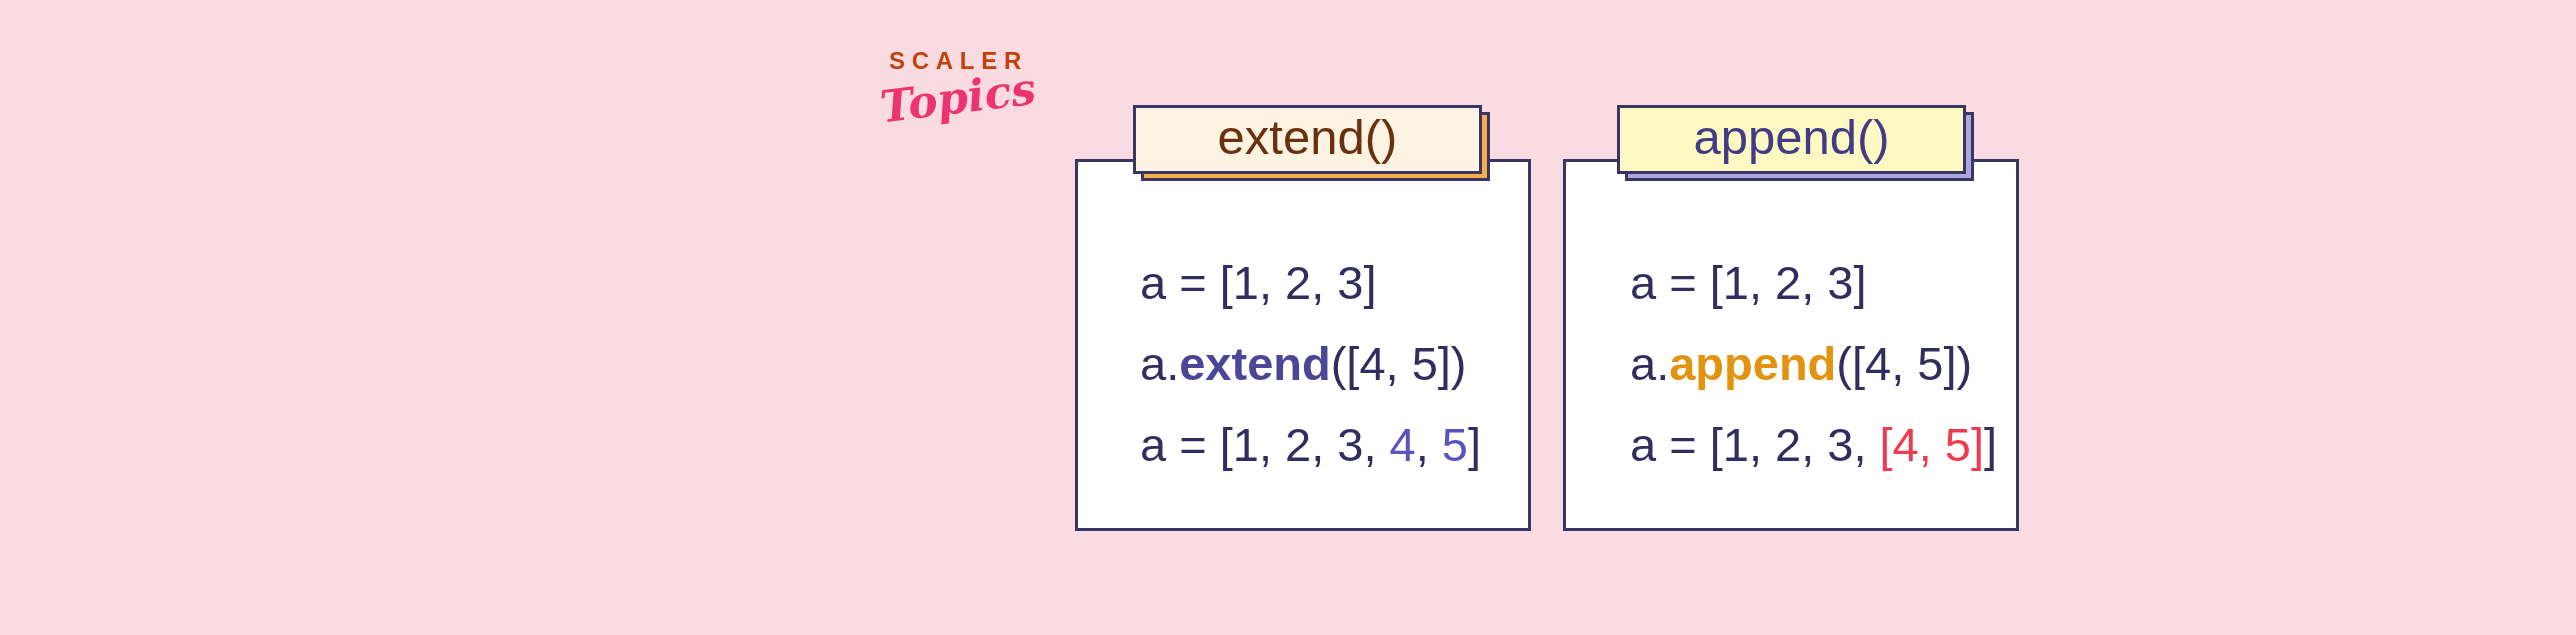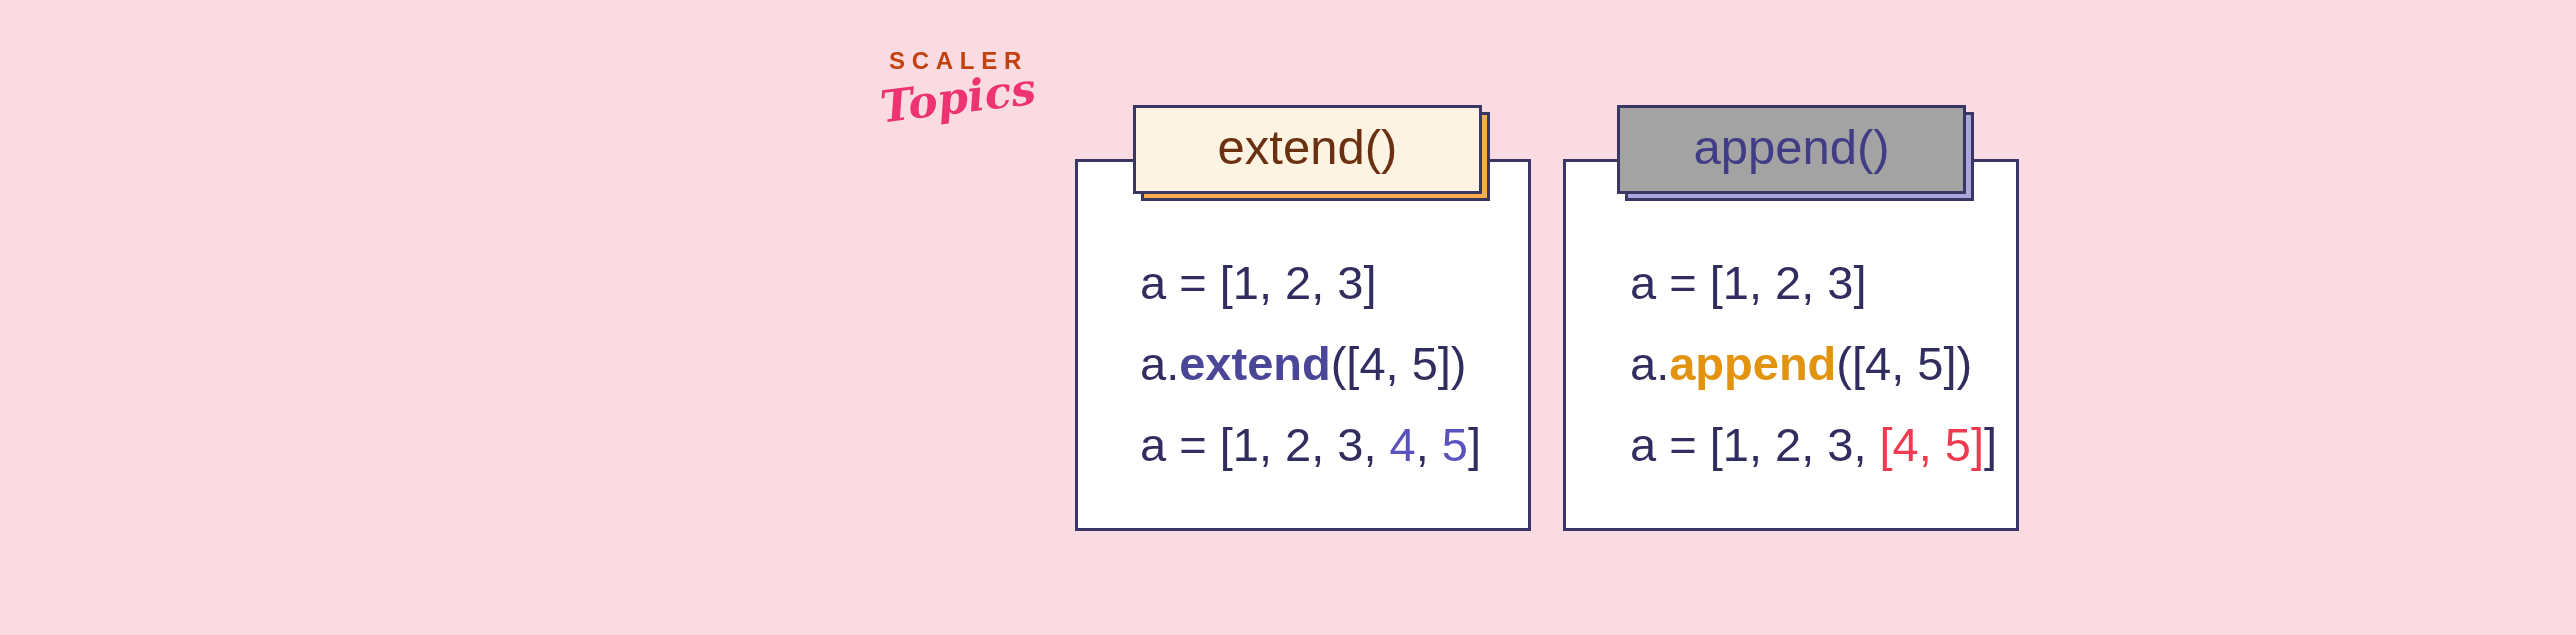--- a/index.html
+++ b/index.html
@@ -50,34 +50,34 @@
     border: 3.1px solid #3A3663;
     box-sizing: border-box;
   }
   .card-extend { left: 1075px; }
   .card-append { left: 1563px; }
 
   .tab, .tab-shadow {
     position: absolute;
     top: 105px;
     width: 349px;
-    height: 89px;
+    height: 69px;
     border: 3.1px solid #3A3663;
     box-sizing: border-box;
   }
   .tab-shadow { margin-left: 7.7px; margin-top: 7.2px; }
   .tab-shadow-extend { left: 1133px; background: #F8AC4A; }
   .tab-shadow-append { left: 1617px; background: #ABA7DD; }
   .tab {
     display: flex;
     align-items: center;
     justify-content: center;
   }
   .tab-extend { left: 1133px; background: #FDF3E3; }
-  .tab-append { left: 1617px; background: #a3a3a3; }
+  .tab-append { left: 1617px; background: #fef9c3; }
 
   .tab-title {
     font-size: 49px;
     line-height: 1;
     padding-bottom: 3.1px;
   }
   .tab-title-extend { color: #6B3010; }
   .tab-title-append { color: #413C85; }
 
   

